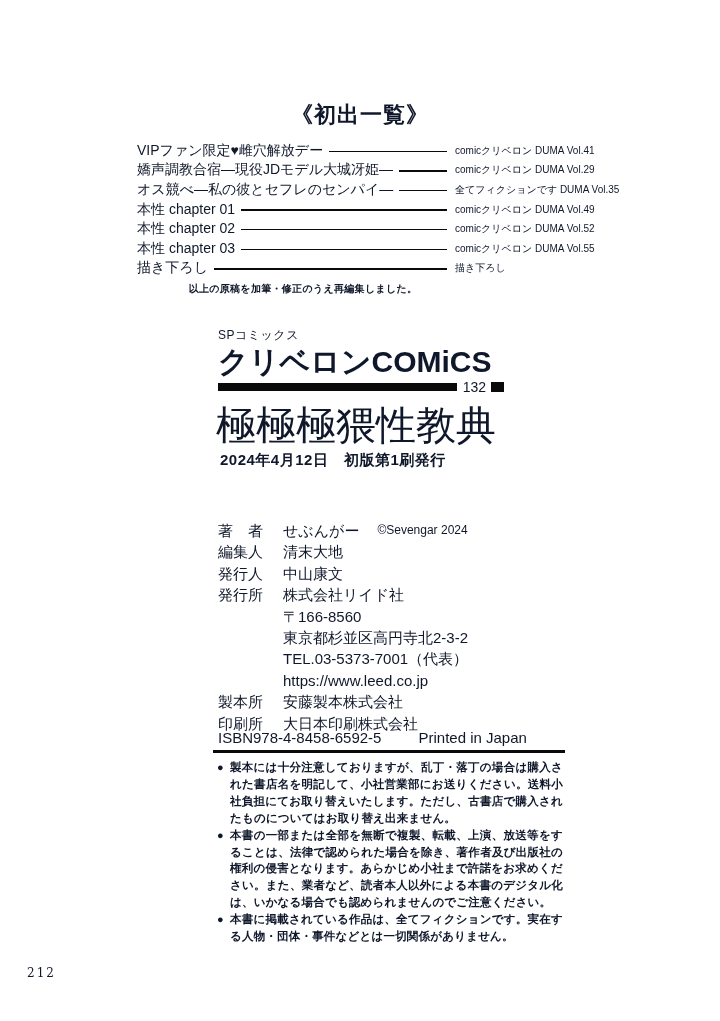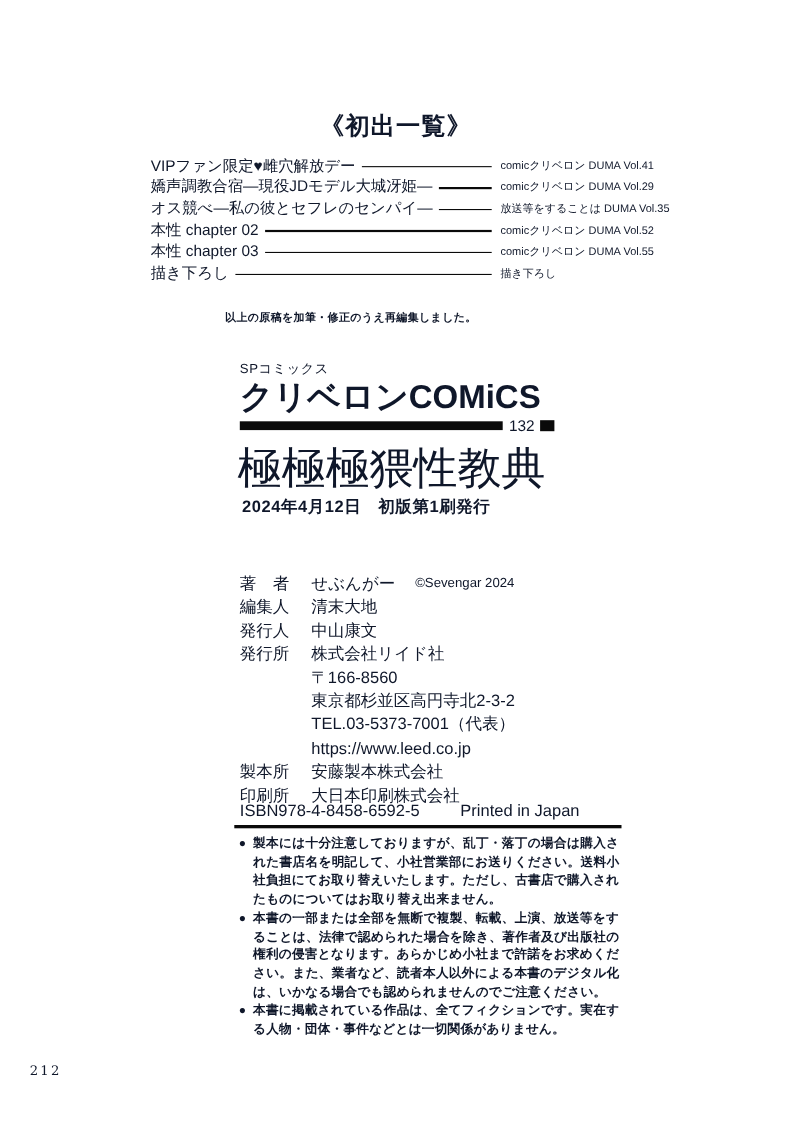--- a/index.html
+++ b/index.html
@@ -11,21 +11,21 @@
   .heading{
     position:absolute;top:100px;left:0;width:720px;text-align:center;
     font-size:22px;font-weight:bold;letter-spacing:1px;
   }
   .pub-list{position:absolute;top:141px;left:137px;width:449px;}
   .srow{display:flex;align-items:center;height:19.6px;}
   .stitle{white-space:nowrap;font-size:14px;}
   .leader{flex:1;height:1.5px;background:#0a0a0a;margin:1px 8px 0 6px;}
   .ssource{flex:none;width:131px;font-size:10px;white-space:nowrap;}
   .note{
-    position:absolute;top:282px;left:16px;width:606px;text-align:center;
+    position:absolute;top:282px;left:0;width:606px;text-align:center;
     font-size:10px;font-weight:bold;letter-spacing:0.3px;
   }
   
   .logo{position:absolute;top:327px;left:218px;width:286px;}
   .logo-sp{font-size:12px;letter-spacing:0.5px;}
   .logo-main{font-size:30px;font-weight:bold;line-height:1.1;white-space:nowrap;margin-top:1px;}
   .logo-bar-row{display:flex;align-items:center;margin-top:4px;height:10px;}
   .logo-bar{flex:1;height:8px;background:#0a0a0a;}
   .logo-num{flex:none;font-size:14px;margin:0 5px 0 6px;}
   .logo-sq{flex:none;width:13px;height:10px;background:#0a0a0a;}
@@ -74,21 +74,26 @@
       <span class="ssource">comicクリベロン DUMA Vol.41</span>
     </div>
     <div class="srow">
       <span class="stitle">嬌声調教合宿―現役JDモデル大城冴姫―</span>
       <span class="leader"></span>
       <span class="ssource">comicクリベロン DUMA Vol.29</span>
     </div>
     <div class="srow">
       <span class="stitle">オス競べ―私の彼とセフレのセンパイ―</span>
       <span class="leader"></span>
-      <span class="ssource">放送等をすることは DUMA Vol.35</span>
+      <span class="ssource">全てフィクションです DUMA Vol.35</span>
+    </div>
+    <div class="srow">
+      <span class="stitle">本性 chapter 01</span>
+      <span class="leader"></span>
+      <span class="ssource">comicクリベロン DUMA Vol.49</span>
     </div>
     <div class="srow">
       <span class="stitle">本性 chapter 02</span>
       <span class="leader"></span>
       <span class="ssource">comicクリベロン DUMA Vol.52</span>
     </div>
     <div class="srow">
       <span class="stitle">本性 chapter 03</span>
       <span class="leader"></span>
       <span class="ssource">comicクリベロン DUMA Vol.55</span>

